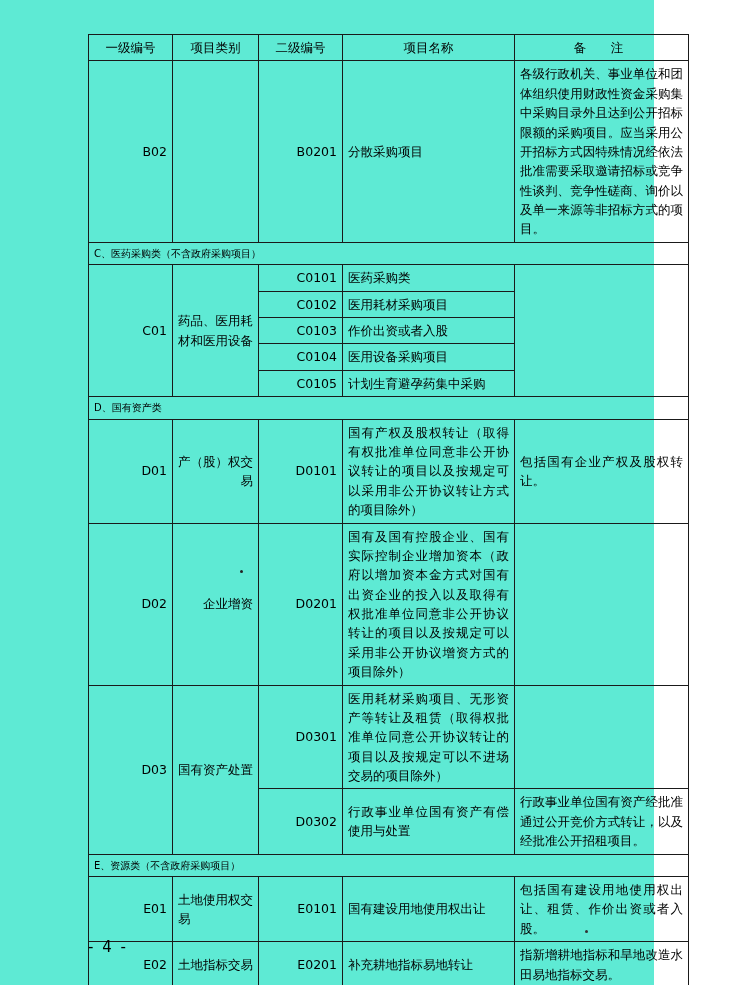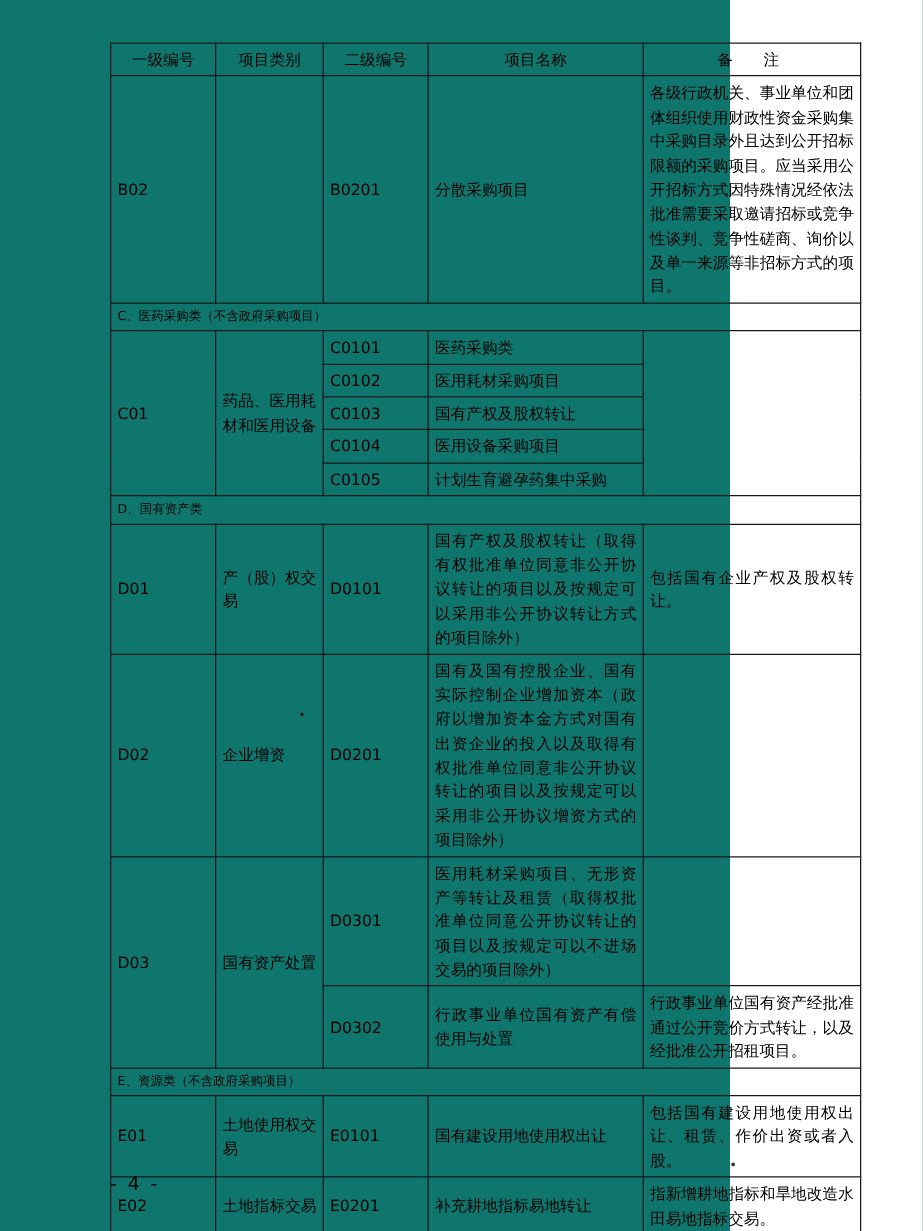--- a/index.html
+++ b/index.html
@@ -11,23 +11,23 @@
     width: 738px;
     height: 985px;
     font-family: "DejaVu Sans", "Liberation Sans", sans-serif;
     color: #000;
     position: relative;
     overflow: hidden;
   }
   .page {
     position: absolute;
     left: 0; top: 0;
-    width: 584px;
+    width: 654px;
     height: 985px;
-    background: #0f766e;
+    background: #5eead4;
   }
   .table-wrap {
     position: absolute;
     left: 88px;
     top: 34px;
     width: 600px;
   }
   table.doc {
     border-collapse: collapse;
     width: 600px;
@@ -48,21 +48,21 @@
   .c5 { width: 174px; }
 
   .hdr td {
     text-align: center;
     font-size: 12.5px;
     padding: 6px 4px;
     font-weight: normal;
   }
   .hdr .sp { letter-spacing: 6px; margin-top: 20px; }
 
-  .ctr { text-align: left; }
+  .ctr { text-align: right; }
   .lft { text-align: left; }
   .just {
     text-align: justify;
     text-align-last: left;
   }
   .top { vertical-align: top; }
 
   .section td {
     text-align: left;
     padding: 4px 6px;
@@ -135,21 +135,21 @@
           <td class="ctr cellpad-sm">C0101</td>
           <td class="lft cellpad-sm">医药采购类</td>
           <td class="just top" rowspan="5"></td>
         </tr>
         <tr>
           <td class="ctr cellpad-sm">C0102</td>
           <td class="lft cellpad-sm">医用耗材采购项目</td>
         </tr>
         <tr>
           <td class="ctr cellpad-sm">C0103</td>
-          <td class="lft cellpad-sm">国有产权及股权转让</td>
+          <td class="lft cellpad-sm">作价出资或者入股</td>
         </tr>
         <tr>
           <td class="ctr cellpad-sm">C0104</td>
           <td class="lft cellpad-sm">医用设备采购项目</td>
         </tr>
         <tr>
           <td class="ctr cellpad-sm">C0105</td>
           <td class="lft cellpad-sm">计划生育避孕药集中采购</td>
         </tr>
 

